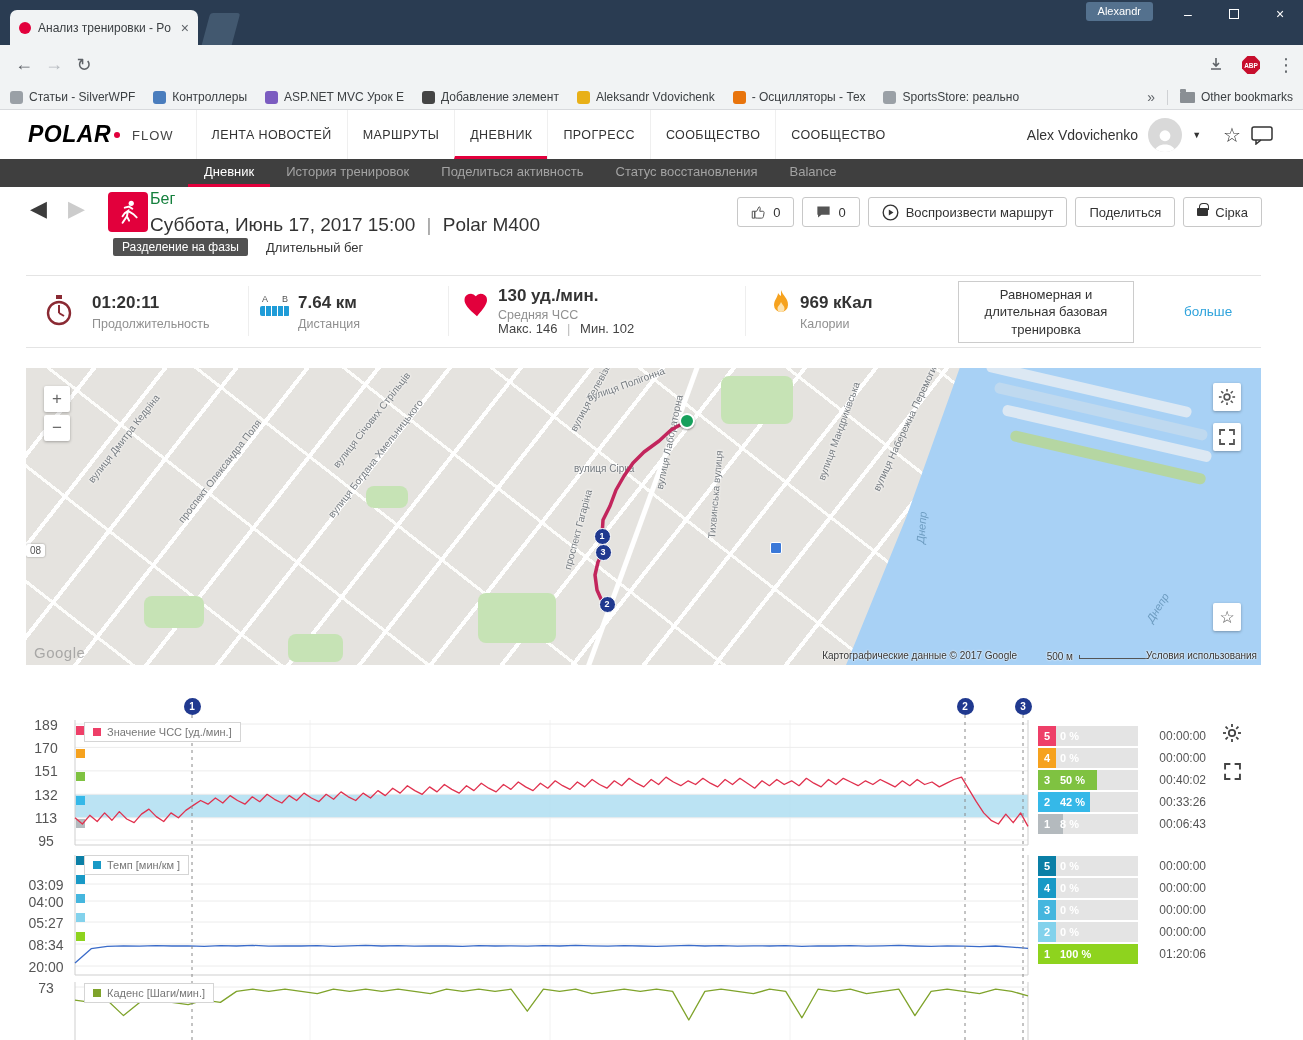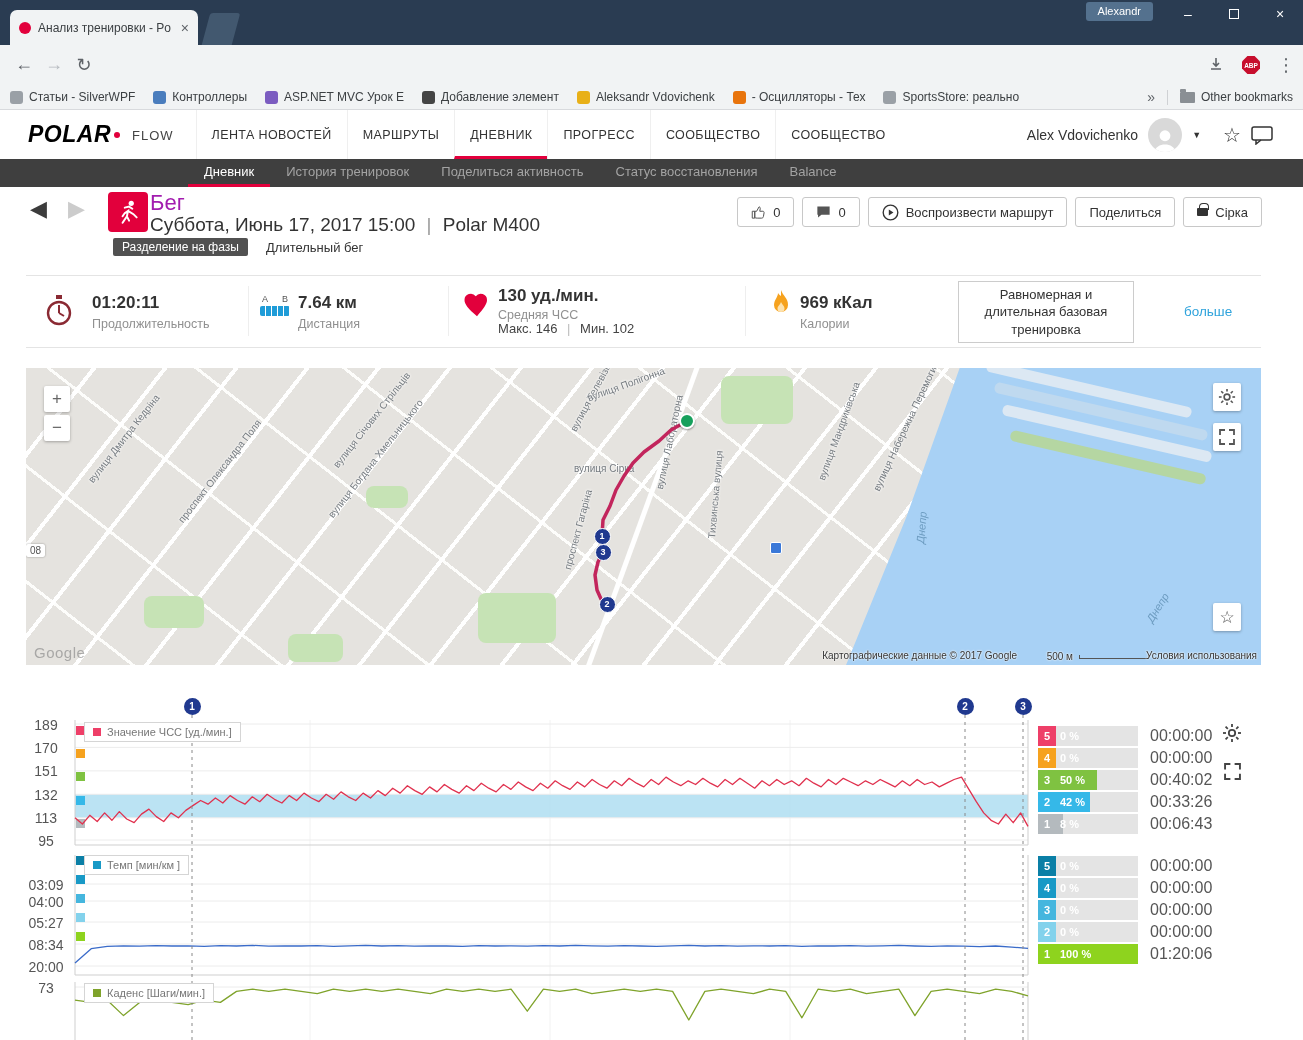--- a/index.html
+++ b/index.html
@@ -85,21 +85,21 @@
   #chart-svg{position:absolute;left:0;top:0}
   .ytick{position:absolute;width:44px;text-align:center;font-size:14px;color:#555}
   .chart-label{position:absolute;background:#fff;border:1px solid #d5d5d5;font-size:11px;color:#777;padding:3px 8px;display:flex;align-items:center;gap:6px;z-index:3}
   .chip{width:8px;height:8px;display:inline-block}
   .cbadge{position:absolute;width:17px;height:17px;border-radius:50%;background:#20398f;color:#fff;font-size:10px;font-weight:bold;display:flex;align-items:center;justify-content:center;z-index:4}
   .zrow{display:flex;align-items:center;height:20px;margin-bottom:2px}
   .zbox{width:18px;height:20px;color:#fff;font-size:11px;font-weight:bold;display:flex;align-items:center;justify-content:center;flex:0 0 auto}
   .zbar{width:82px;height:20px;background:#e4e4e4;position:relative;flex:0 0 auto}
   .zfill{position:absolute;left:0;top:0;bottom:0}
   .zpct{position:absolute;left:4px;top:0;line-height:20px;font-size:11px;font-weight:bold;color:#fff}
-  .ztime{margin-left:12px;width:56px;text-align:right;font-size:16px;color:#555}
+  .ztime{margin-left:12px;width:56px;text-align:right;font-size:12px;color:#555}
   .icon-btn{position:absolute;color:#444;z-index:4}
 </style>
 </head>
 <body>
 
 <div id="stage">
 
   <div id="titlebar">
     <div class="tab">
       <span class="tab-fav"></span>
@@ -221,21 +221,21 @@
     </div>
 
   <span class="abs" style="left:30px;top:196px;font-size:22px;color:#3c3c3c">◀</span>
   <span class="abs" style="left:68px;top:196px;font-size:22px;color:#ccc">▶</span>
   <div class="abs" style="left:108px;top:192px;width:40px;height:40px;background:#e2003c;border-radius:4px;display:flex;align-items:center;justify-content:center">
     <svg width="26" height="26" viewBox="0 0 24 24">
         <circle cx="15" cy="4" r="2.4" fill="#fff"></circle>
         <path d="M7 22l4-6 1-5-3 2-2 3M12 11l5 3 3 3M11 16l2 4M9 8l4-1 3 2" stroke="#fff" stroke-width="1.8" fill="none" stroke-linecap="round"></path>
       </svg>
   </div>
-  <span class="abs" style="left:150px;top:190px;font-size:22px;color:#a21caf">Бег</span>
+  <span class="abs" style="left:150px;top:190px;font-size:16px;color:#15803d">Бег</span>
   <div class="abs" style="left:150px;top:214px;font-size:19px;color:#333">
     <span>Суббота, Июнь 17, 2017 15:00</span>
     <span style="color:#999;margin:0 6px">|</span>
     <span>Polar M400</span>
   </div>
   <span class="abs badge-dark" style="left:113px;top:238px">Разделение на фазы</span>
   <span class="abs" style="left:266px;top:240px;font-size:13px;color:#333">Длительный бег</span>
 
   <div id="actions">
     <button class="tbtn">

